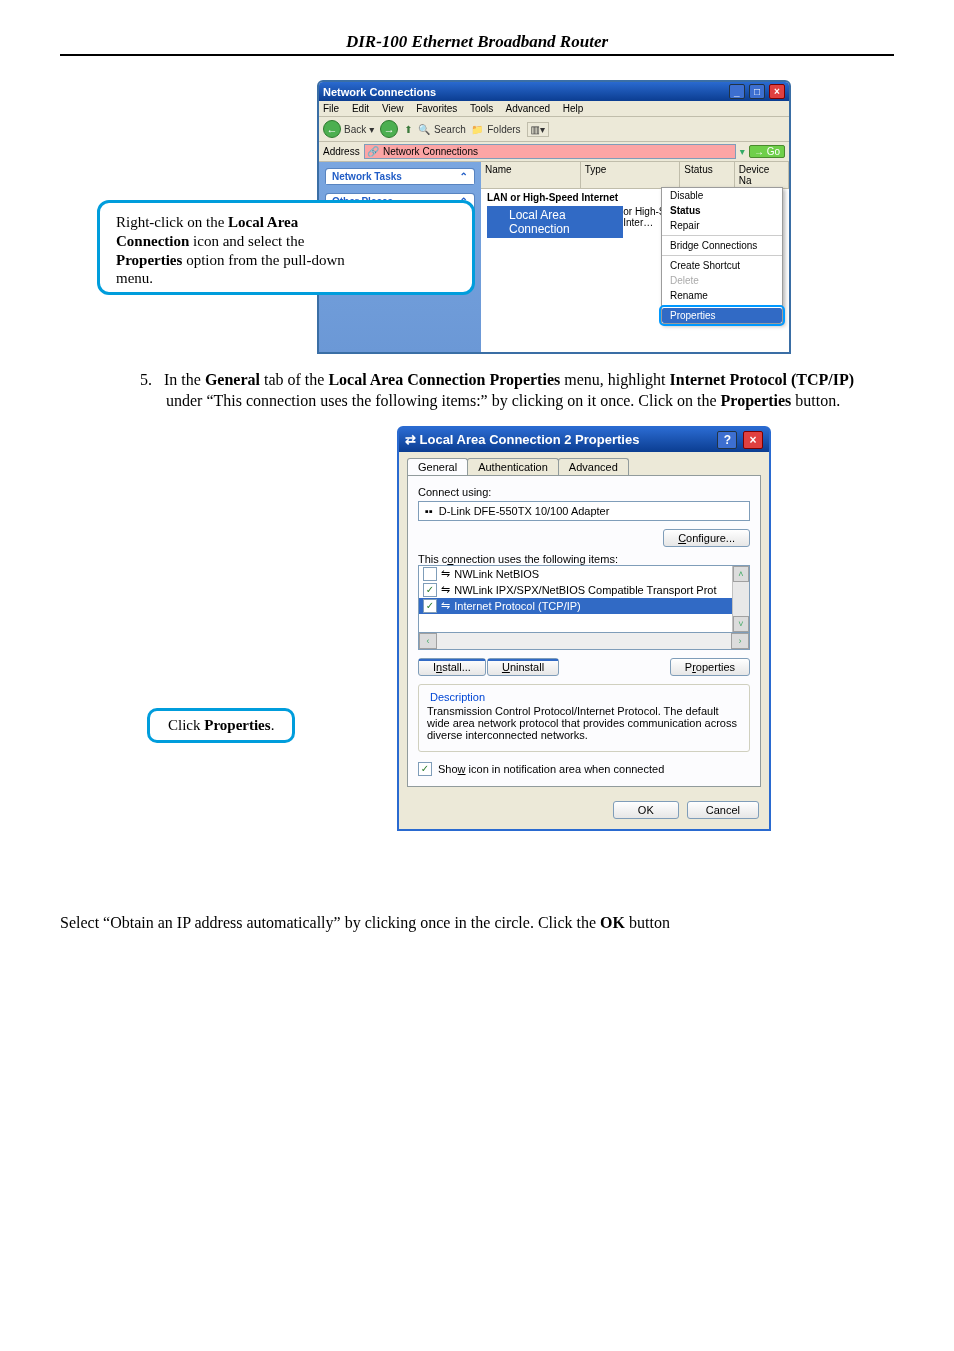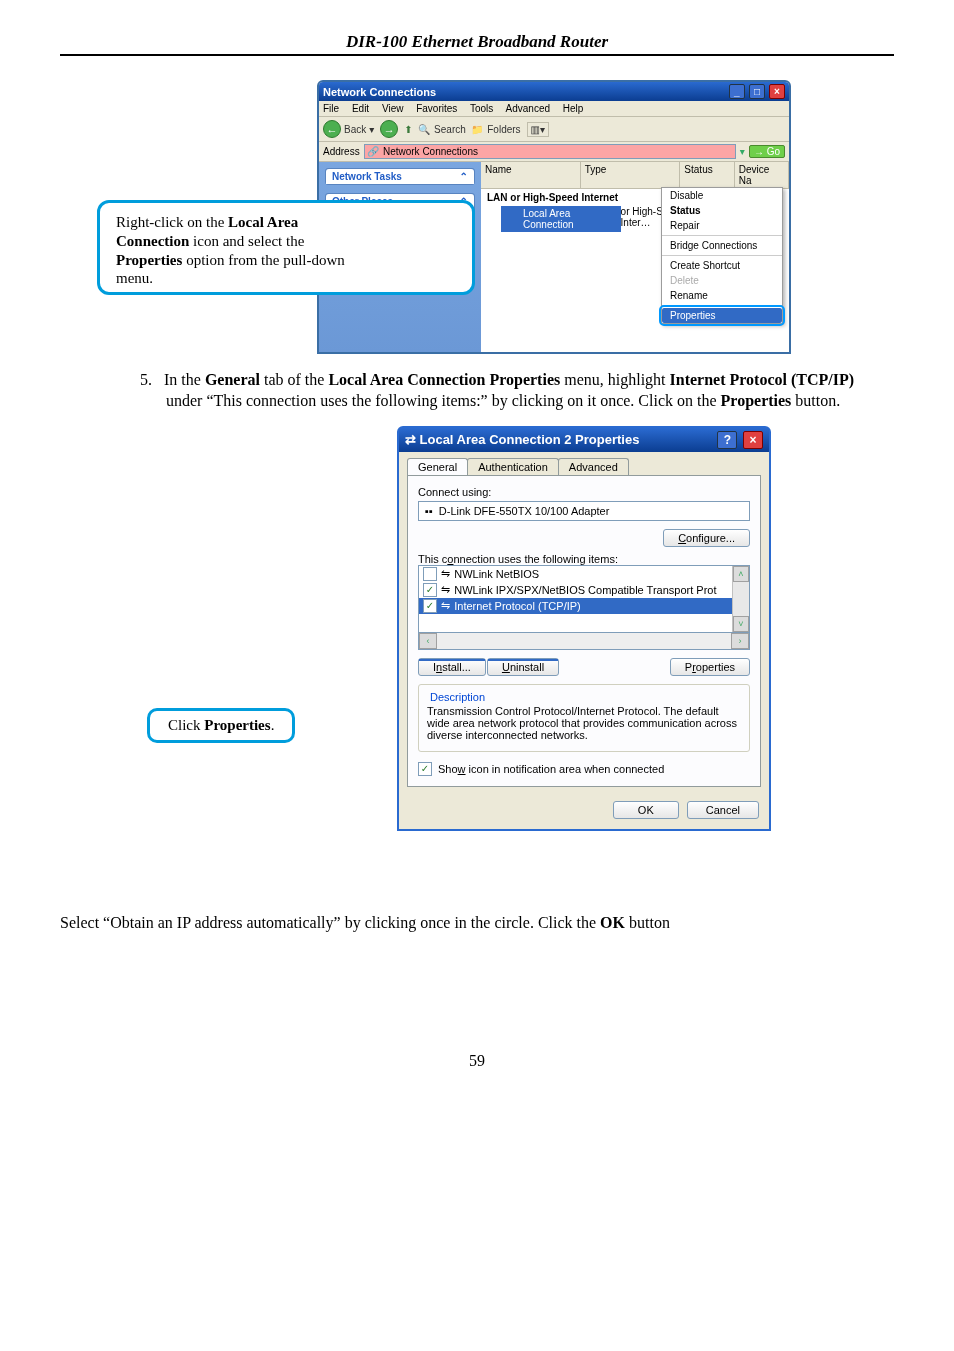--- a/index.html
+++ b/index.html
@@ -147,22 +147,22 @@
     font-weight:bold;
     padding:3px 6px;
     color:#000;
     font-size:10px;
   }
   .nc-item{
     padding:2px 6px 2px 22px;
     color:#fff;
     background:#316ac5;
     display:inline-block;
-    font-size:10px;
-    margin-left:20px;
+    font-size:12px;
+    margin-left:6px;
   }
   
   .ctxmenu{
     position:absolute;
     left:180px; top:25px;
     background:#fff;
     border:1px solid #9c9c9c;
     box-shadow:2px 2px 4px rgba(0,0,0,.3);
     width:120px;
     font-size:10px;
@@ -515,14 +515,13 @@
 
     <div class="callout2">
       <span>Click </span><span class="bold">Properties</span><span>.</span>
     </div>
   </div>
 
   <p class="final-p">
     <span>Select “Obtain an IP address automatically” by clicking once in the circle. Click the </span><span class="bold">OK</span><span> button</span>
   </p>
 
-  <div class="pagenum">59</div>
 </div>
 
 </body></html>

